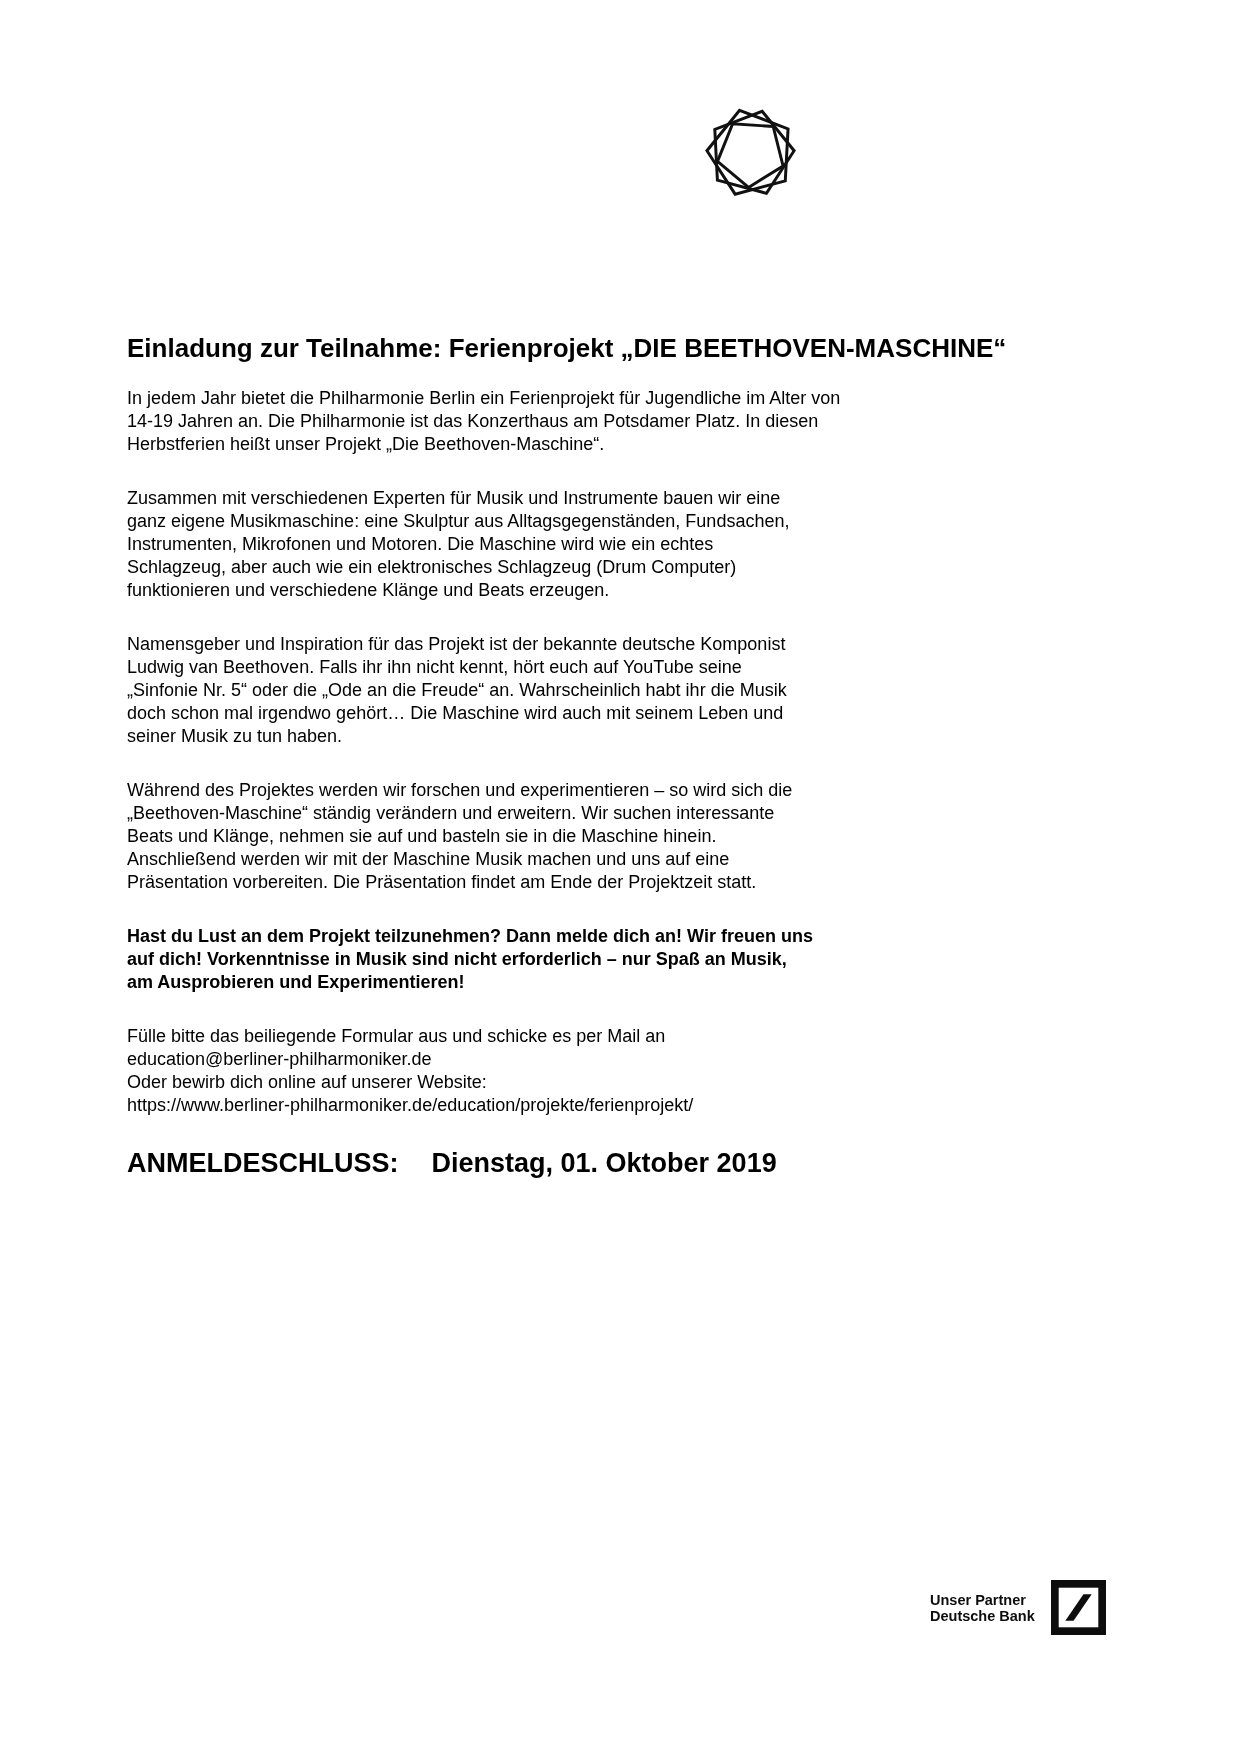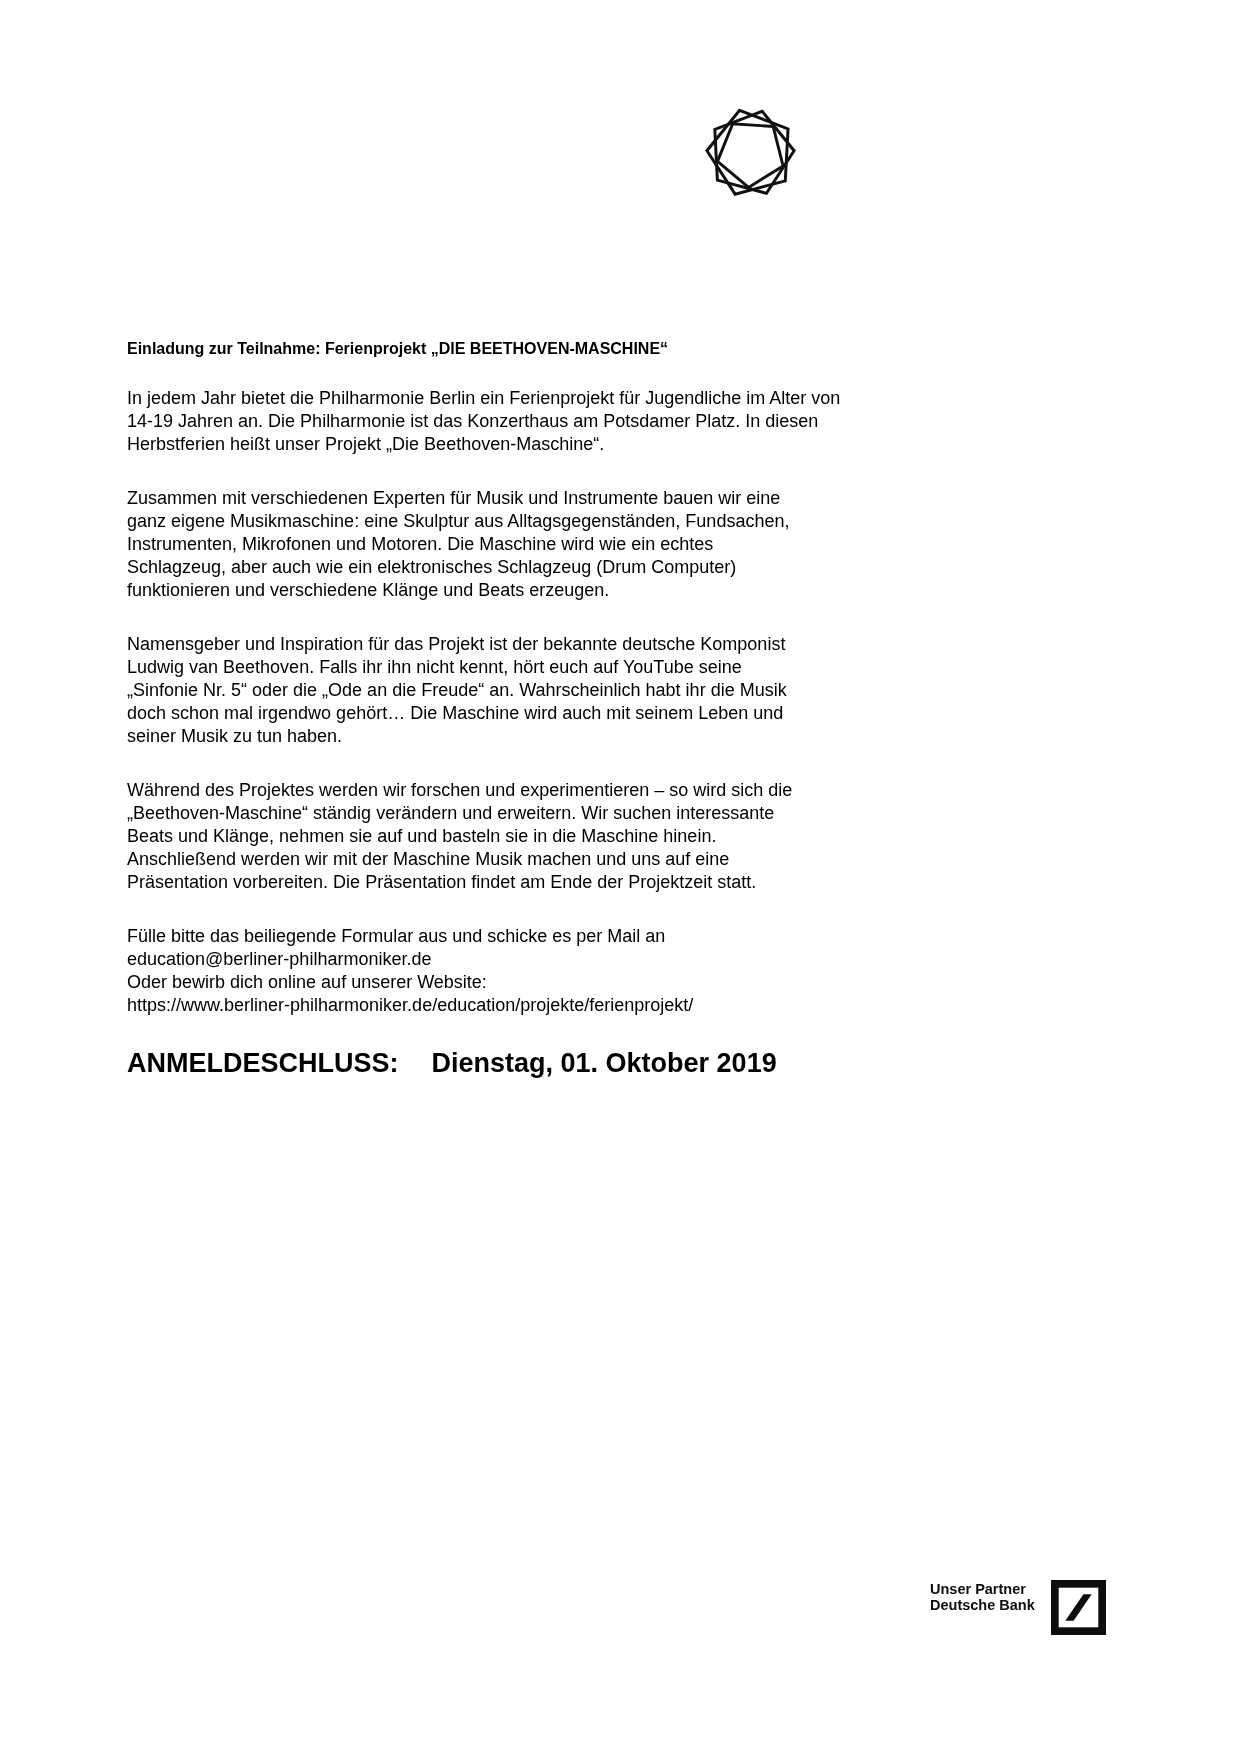--- a/index.html
+++ b/index.html
@@ -42,21 +42,21 @@
   }
 
   
   .content {
     position: absolute;
     left: 127px;
     top: 333px;
     width: 900px;
   }
   .doc-title {
-    font-size: 16px;
+    font-size: 26px;
     font-weight: bold;
     line-height: 31px;
     margin: 0 0 23px 0;
     white-space: pre-line;
   }
   .para {
     font-size: 18px;
     font-weight: normal;
     line-height: 23px;
     margin: 0 0 31px 0;
@@ -76,21 +76,21 @@
     display: inline-block;
     margin-left: 33px;
   }
 
   
   .partner {
     position: absolute;
     top: 1580px;
     left: 930px;
     display: flex;
-    align-items: flex-start;
+    align-items: center;
   }
   .partner-text {
     font-size: 14.5px;
     font-weight: bold;
     line-height: 15.5px;
     color: #0d0d0d;
     margin-top: 2px;
     white-space: nowrap;
   }
   .partner-logo {
@@ -127,20 +127,23 @@
     <p class="para">Namensgeber und Inspiration für das Projekt ist der bekannte deutsche Komponist
 Ludwig van Beethoven. Falls ihr ihn nicht kennt, hört euch auf YouTube seine
 „Sinfonie Nr. 5“ oder die „Ode an die Freude“ an. Wahrscheinlich habt ihr die Musik
 doch schon mal irgendwo gehört… Die Maschine wird auch mit seinem Leben und
 seiner Musik zu tun haben.</p>
     <p class="para">Während des Projektes werden wir forschen und experimentieren – so wird sich die
 „Beethoven-Maschine“ ständig verändern und erweitern. Wir suchen interessante
 Beats und Klänge, nehmen sie auf und basteln sie in die Maschine hinein.
 Anschließend werden wir mit der Maschine Musik machen und uns auf eine
 Präsentation vorbereiten. Die Präsentation findet am Ende der Projektzeit statt.</p>
+    <p class="para bold">Hast du Lust an dem Projekt teilzunehmen? Dann melde dich an! Wir freuen uns
+auf dich! Vorkenntnisse in Musik sind nicht erforderlich – nur Spaß an Musik,
+am Ausprobieren und Experimentieren!</p>
     <p class="para">Fülle bitte das beiliegende Formular aus und schicke es per Mail an
 education@berliner-philharmoniker.de
 Oder bewirb dich online auf unserer Website:
 https://www.berliner-philharmoniker.de/education/projekte/ferienprojekt/</p>
 
     <div class="deadline">
       <span>ANMELDESCHLUSS:</span><span class="deadline-value">Dienstag, 01. Oktober 2019</span>
     </div>
   </div>
 

